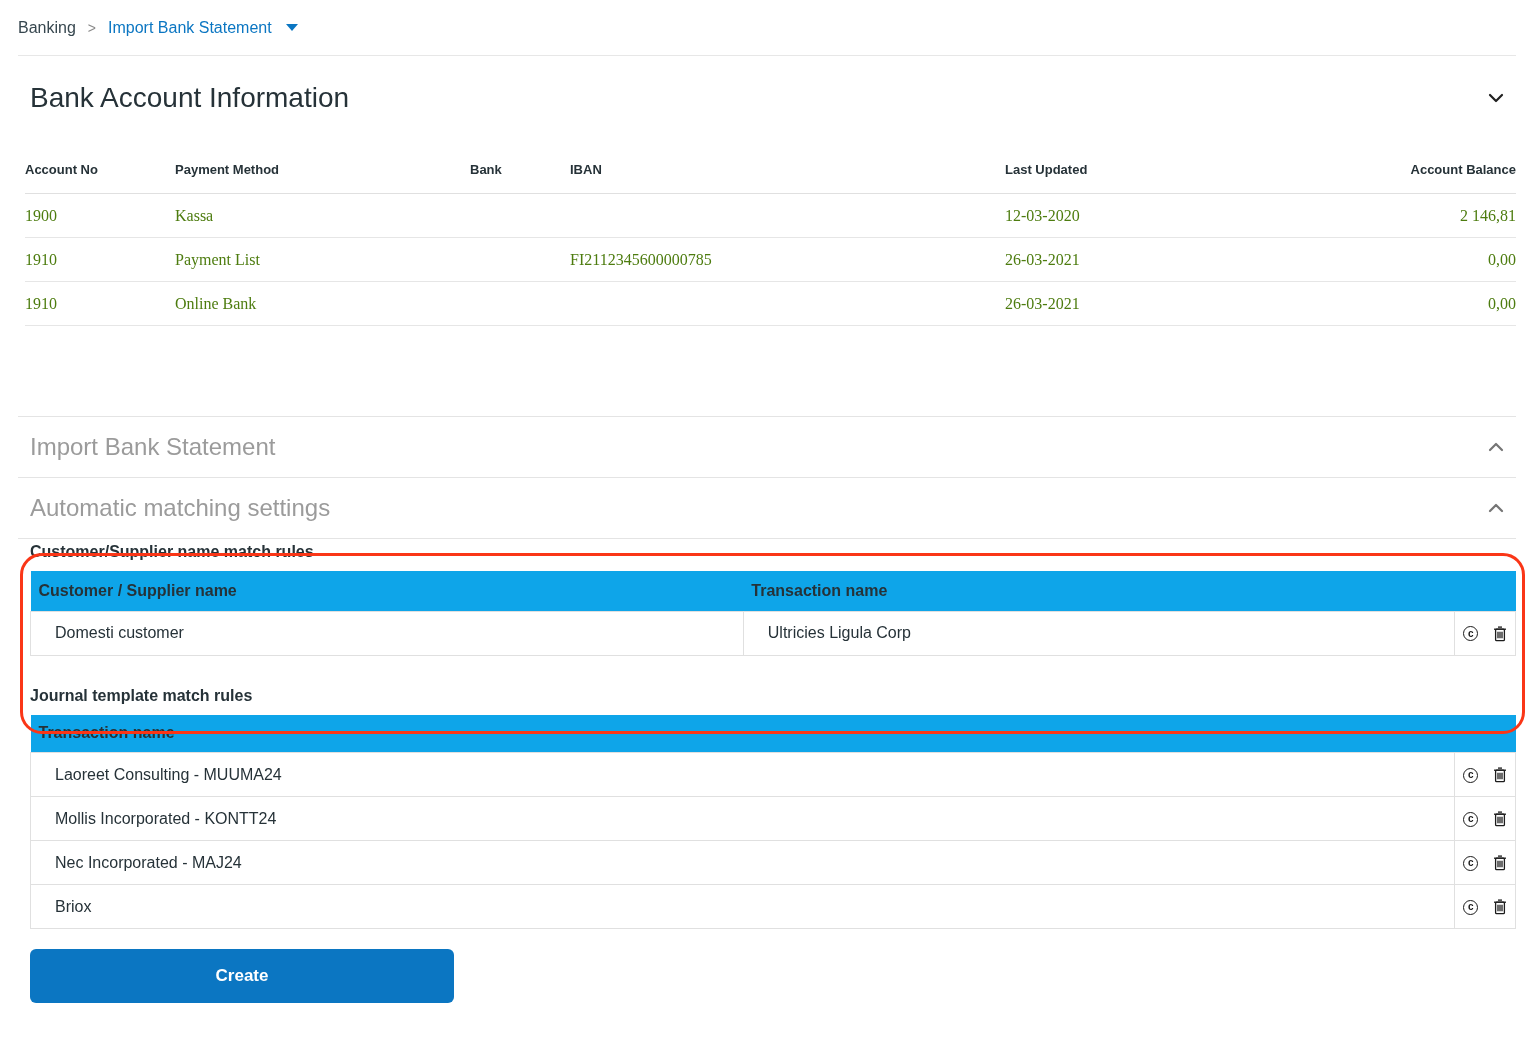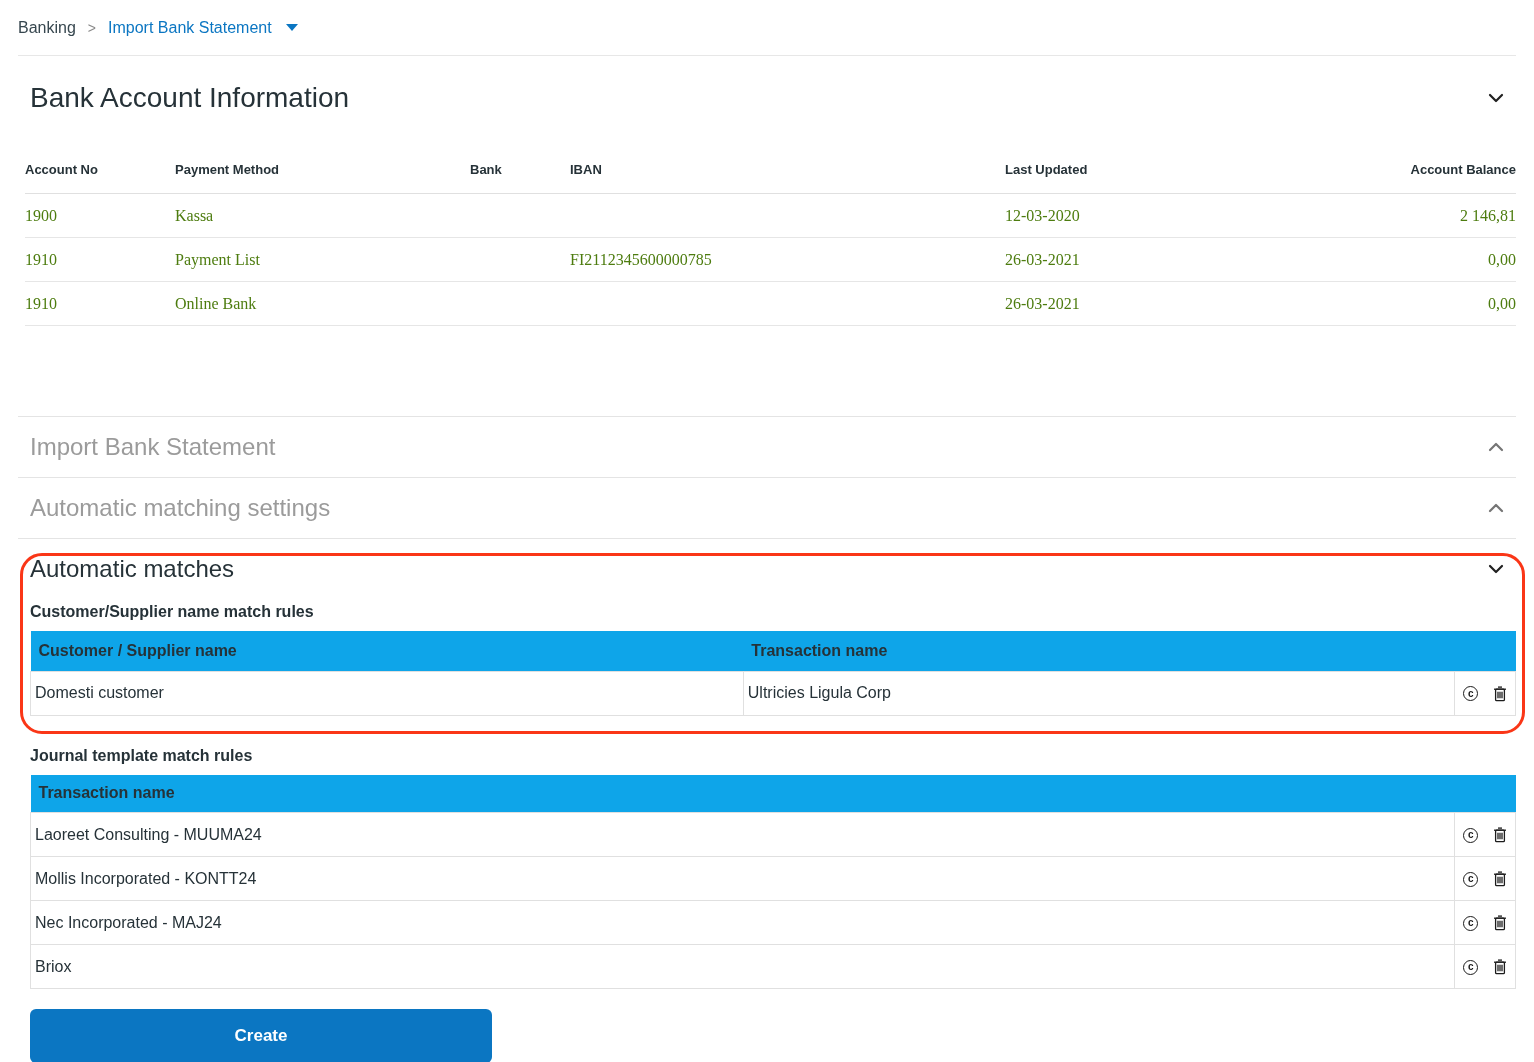--- a/index.html
+++ b/index.html
@@ -47,35 +47,35 @@
     height:60px; padding:0 12px; }
   .am-title { font-size:24px; color:#263238; font-weight:400; }
   .rules-label { font-size:16px; font-weight:700; color:#263238;
     margin:4px 0 10px 12px; }
   .journal-label { margin-top:31px; }
 
   .match-table { width:calc(100% - 12px); margin-left:12px; border-collapse:collapse; }
   .match-table thead th { background:#0ea5e9; font-size:16px; font-weight:700;
     text-align:left; padding:0 8px; height:40px; color:#263238; border:none; }
   .match-table tbody td { border:1px solid #e0e0e0; font-size:16px;
-    padding:0 4px; height:44px; color:#263238; background:#fff; }
+    padding:0 24px; height:44px; color:#263238; background:#fff; }
   .journal-table thead th { height:38px; }
   .icon-cell { width:61px; text-align:center; white-space:nowrap; padding:0 !important; }
   .icon-btn { background:none; border:none; padding:0 5px; cursor:pointer;
     vertical-align:middle; display:inline-flex; align-items:center; }
   .copy-circ { display:inline-flex; width:15px; height:15px; border:1.6px solid #1c1c1c;
     border-radius:50%; align-items:center; justify-content:center; font-size:10px;
     font-weight:700; color:#1c1c1c; line-height:1; }
 
   
   .annotation { position:absolute; top:14px; left:2px; right:-9px; height:181px;
     border:3px solid #fa3617; border-radius:22px; pointer-events:none; z-index:5; }
 
   
-  .create-btn { display:block; margin:20px 4px 9px 12px; width:462px; height:54px;
+  .create-btn { display:block; margin:20px 4px 9px 12px; width:424px; height:54px;
     background:#0b76c2; color:#fff; font-size:17px; font-weight:700; border:none;
     border-radius:6px; cursor:pointer; font-family:inherit; }
 </style>
 </head>
 <body>
 
 <div class="page">
 
   <div class="breadcrumb">
     <span class="crumb-parent">Banking</span>
@@ -155,28 +155,20 @@
     <span class="chev">
       <svg width="16" height="10" viewBox="0 0 16 10">
           <path d="M2 8 L8 2 L14 8" stroke="#757575" stroke-width="2.2" fill="none" stroke-linecap="round" stroke-linejoin="round"></path>
         </svg>
     </span>
   </div>
 
   <section class="am-section">
     <div class="annotation"></div>
 
-    <div class="am-header">
-      <span class="am-title">Automatic matches</span>
-      <span class="chev">
-        <svg width="16" height="10" viewBox="0 0 16 10">
-            <path d="M2 2 L8 8 L14 2" stroke="#212121" stroke-width="2.2" fill="none" stroke-linecap="round" stroke-linejoin="round"></path>
-          </svg>
-      </span>
-    </div>
 
     <div class="rules-label">Customer/Supplier name match rules</div>
 
     <table class="match-table">
       <colgroup>
           <col style="width:48%">
           <col>
           <col style="width:61px">
         </colgroup>
       <thead>

